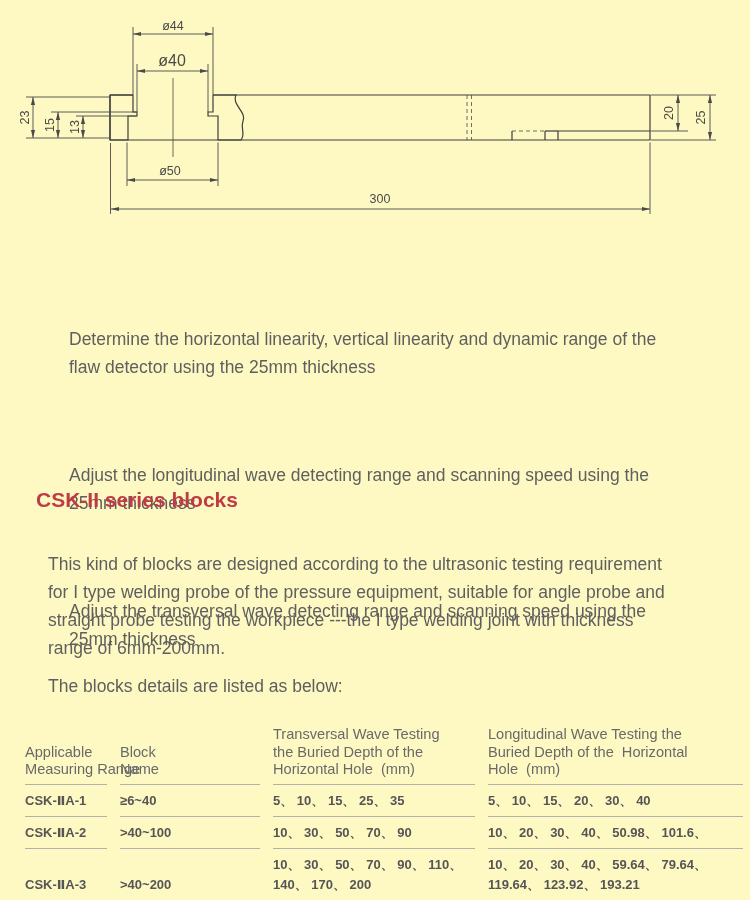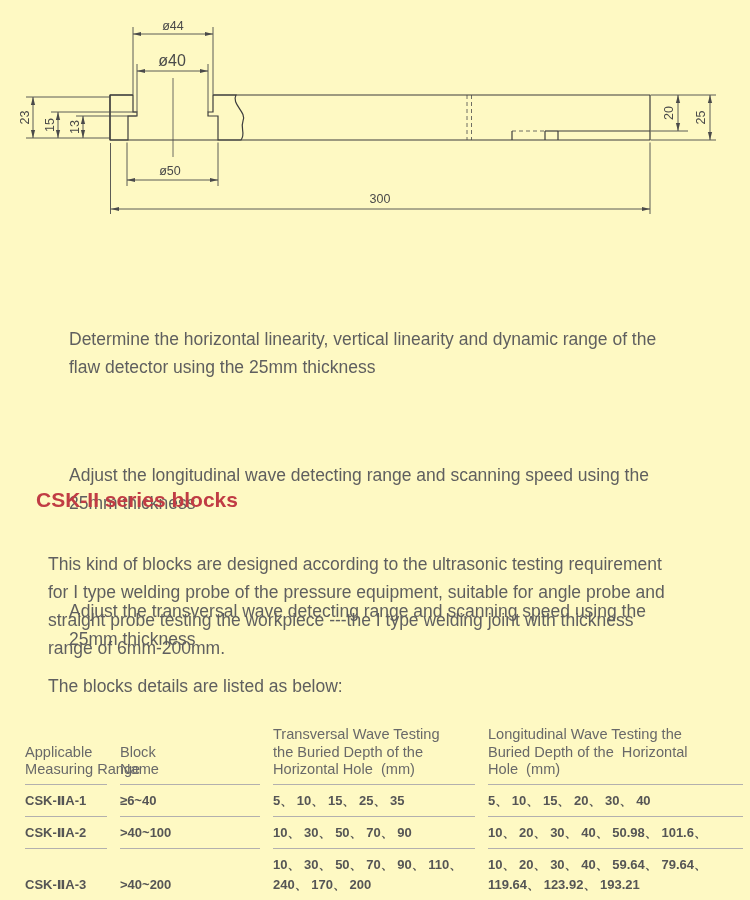--- a/index.html
+++ b/index.html
@@ -157,18 +157,18 @@
     <div class="td">5、 10、 15、 20、 30、 40</div>
 
     <div class="td">CSK-ⅡA-2</div>
     <div class="td">&gt;40~100</div>
     <div class="td">10、 30、 50、 70、 90</div>
     <div class="td">10、 20、 30、 40、 50.98、 101.6、</div>
 
     <div class="td">CSK-ⅡA-3</div>
     <div class="td">&gt;40~200</div>
     <div class="td">10、 30、 50、 70、 90、 110、
-240、 170、 200</div>
+140、 170、 200</div>
     <div class="td">10、 20、 30、 40、 59.64、 79.64、
 119.64、 123.92、 193.21</div>
   </div>
 
 </div>
 
 </body></html>

